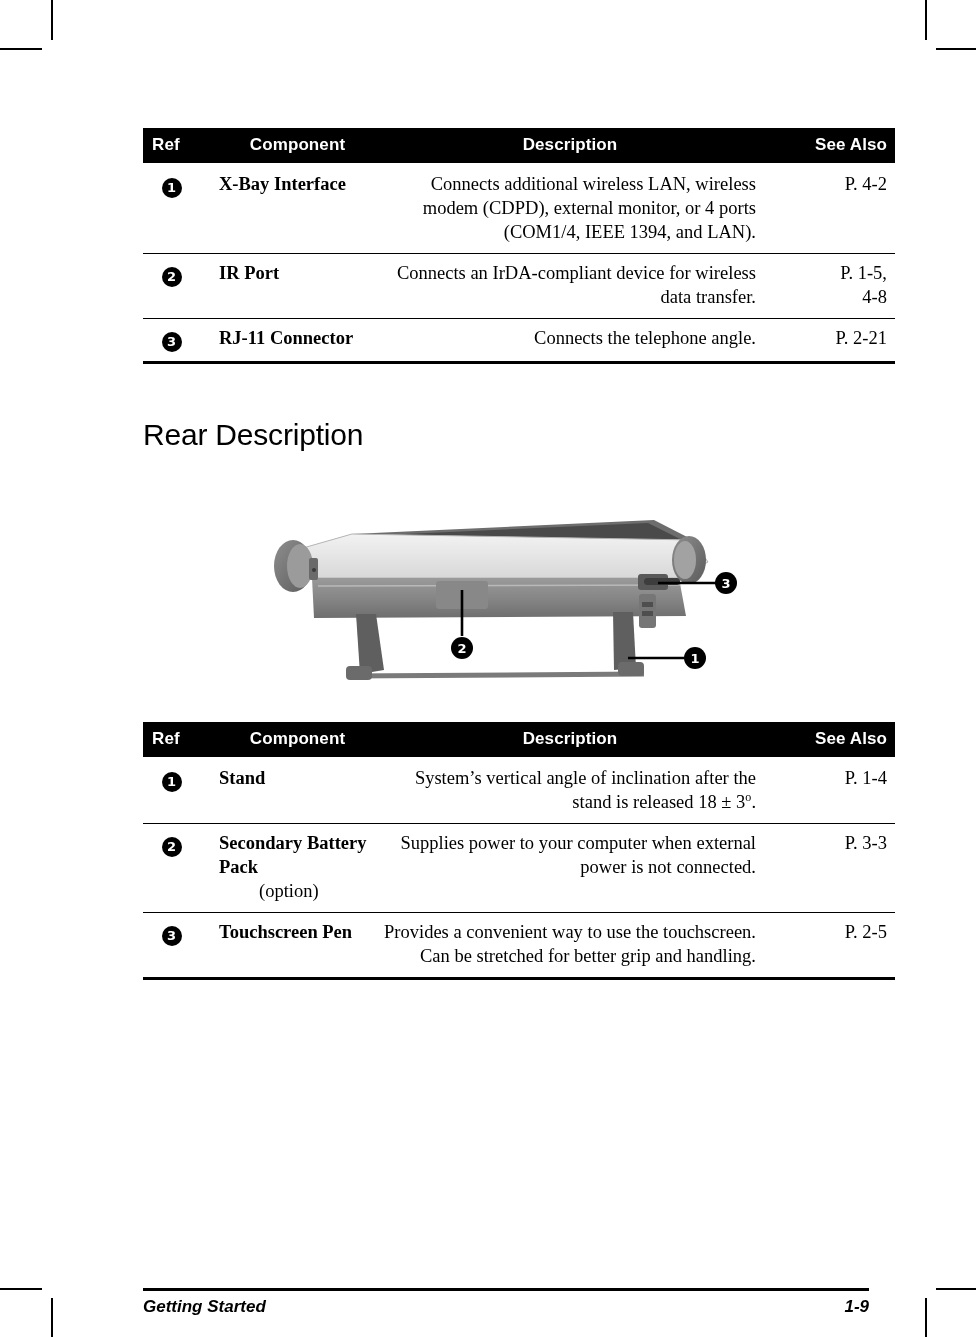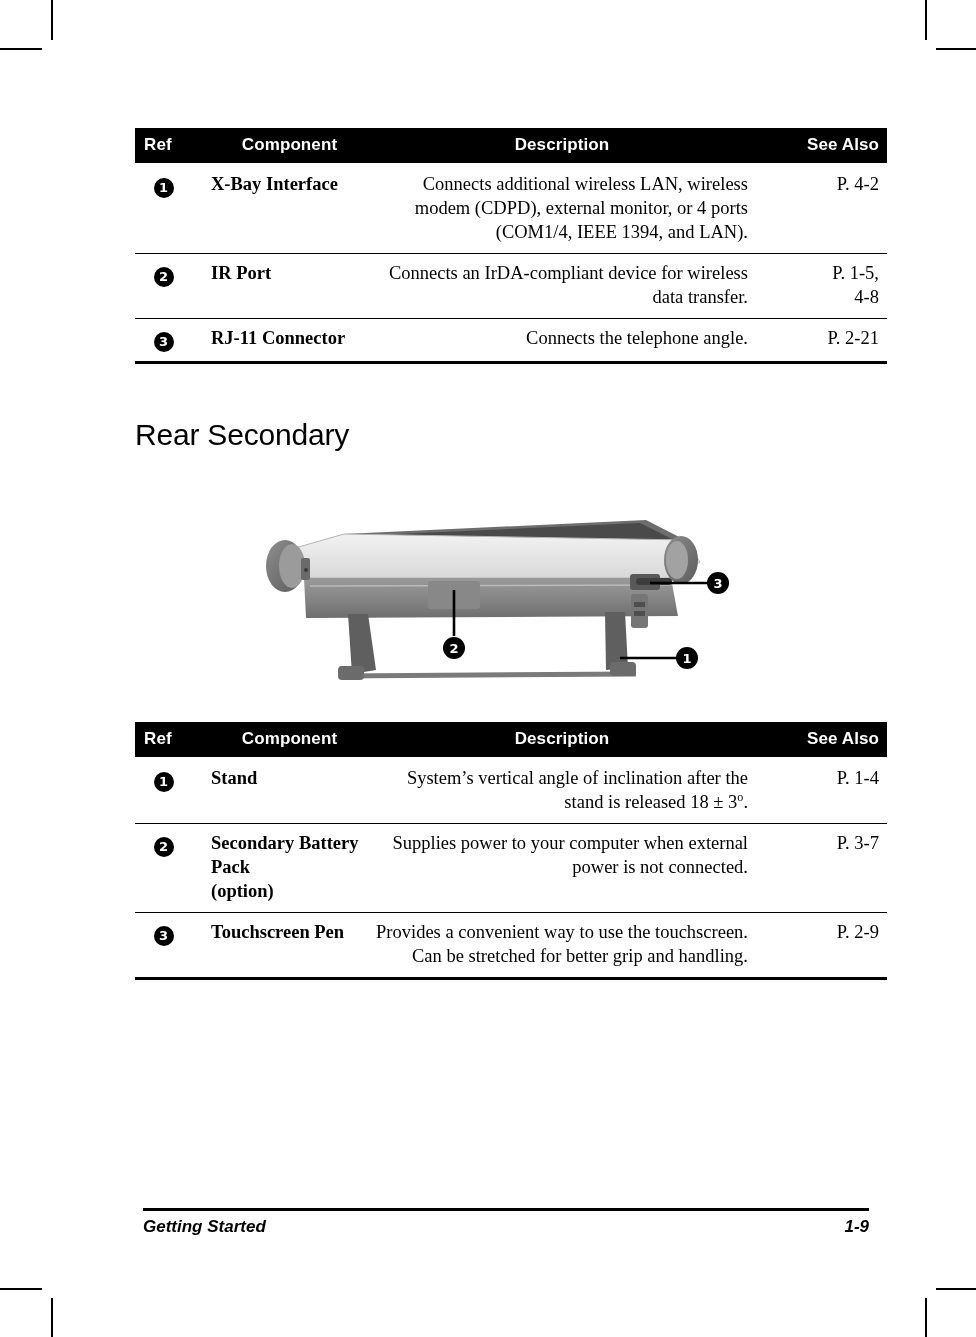--- a/index.html
+++ b/index.html
@@ -23,21 +23,21 @@
   .cm-tr-v { left: 925px; top: 0;      width: 2px;  height: 40px; }
   .cm-tr-h { left: 936px; top: 48px;   width: 40px; height: 2px; }
   .cm-bl-h { left: 0;     top: 1288px; width: 42px; height: 2px; }
   .cm-bl-v { left: 51px;  top: 1298px; width: 2px;  height: 39px; }
   .cm-br-h { left: 936px; top: 1288px; width: 40px; height: 2px; }
   .cm-br-v { left: 925px; top: 1298px; width: 2px;  height: 39px; }
 
   
   .page {
     position: absolute;
-    left: 135px;
+    left: 143px;
     top: 0;
     width: 726px;
     height: 1337px;
   }
 
   
   .comp-table {
     width: 726px;
     border-collapse: collapse;
     table-layout: fixed;
@@ -100,22 +100,23 @@
     font-family: "DejaVu Sans", "Liberation Sans", sans-serif;
     font-weight: bold;
     font-size: 13px;
     line-height: 20px;
     text-align: center;
     vertical-align: middle;
     margin-top: 4px;
   }
 
   .opt-note {
-    font-weight: bold;
+    font-weight: normal;
     display: block;
+    margin-left: 40px;
   }
   .deg { font-size: 0.65em; vertical-align: super; line-height: 0; }
 
   
   .section-heading {
     font-family: "Liberation Sans", "DejaVu Sans", sans-serif;
     font-size: 30px;
     font-weight: normal;
     margin: 0;
     padding: 0;
@@ -128,21 +129,21 @@
     text-align: center;
   }
   .device-fig {
     display: inline-block;
   }
 
   
   .footer {
     position: absolute;
     left: 143px;
-    top: 1208px;
+    top: 1288px;
     width: 726px;
   }
   .footer-rule {
     width: 726px;
     height: 2.5px;
     background: #000;
   }
   .footer-row {
     display: flex;
     justify-content: space-between;
@@ -195,21 +196,21 @@
         <tr>
           <td class="c-ref"><span class="ref-badge">3</span></td>
           <td class="c-comp">RJ-11 Connector</td>
           <td class="c-desc">Connects the telephone angle.</td>
           <td class="c-see">P. 2-21</td>
         </tr>
       </tbody>
     </table>
   </div>
 
-  <h2 class="section-heading" style="position:absolute; left:0; top:418px;">Rear Secondary</h2>
+  <h2 class="section-heading" style="position:absolute; left:0; top:418px;">Rear Description</h2>
 
   <div class="figure-wrap" style="position:absolute; left:0; top:498px;">
     <svg class="device-fig" width="500" height="195" viewBox="0 0 500 195">
       <defs>
         <linearGradient id="topFace" x1="0" y1="0" x2="0" y2="1">
           <stop offset="0%" stop-color="#f2f2f2"></stop>
           <stop offset="100%" stop-color="#d8d8d8"></stop>
         </linearGradient>
         <linearGradient id="rearFace" x1="0" y1="0" x2="0" y2="1">
           <stop offset="0%" stop-color="#9a9a9a"></stop>
@@ -287,29 +288,29 @@
           <td class="c-desc"><span>System’s vertical angle of inclination after the stand is released 18 ± 3</span><span class="deg">o</span><span>.</span></td>
           <td class="c-see">P. 1-4</td>
         </tr>
         <tr>
           <td class="c-ref"><span class="ref-badge">2</span></td>
           <td class="c-comp">
             <span>Secondary Battery Pack</span>
             <span class="opt-note">(option)</span>
           </td>
           <td class="c-desc">Supplies power to your computer when external power is not connected.</td>
-          <td class="c-see">P. 3-7</td>
+          <td class="c-see">P. 3-3</td>
         </tr>
         <tr>
           <td class="c-ref"><span class="ref-badge">3</span></td>
           <td class="c-comp">
             <span>Touchscreen Pen</span>
           </td>
           <td class="c-desc">Provides a convenient way to use the touchscreen. Can be stretched for better grip and handling.</td>
-          <td class="c-see">P. 2-9</td>
+          <td class="c-see">P. 2-5</td>
         </tr>
       </tbody>
     </table>
   </div>
 </div>
 
 <div class="footer">
   <div class="footer-rule"></div>
   <div class="footer-row">
     <span>Getting Started</span>

